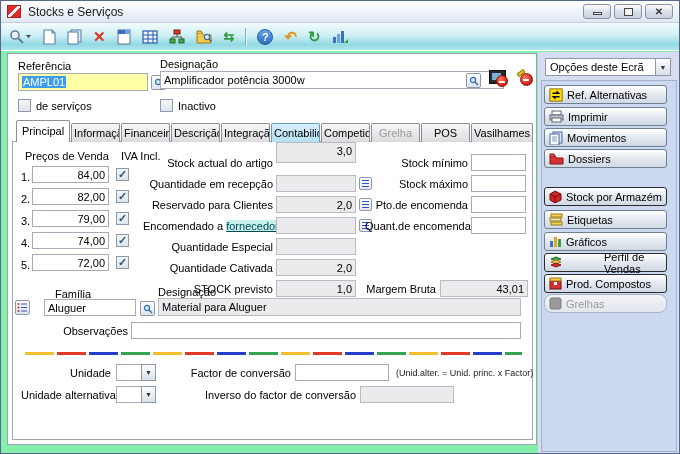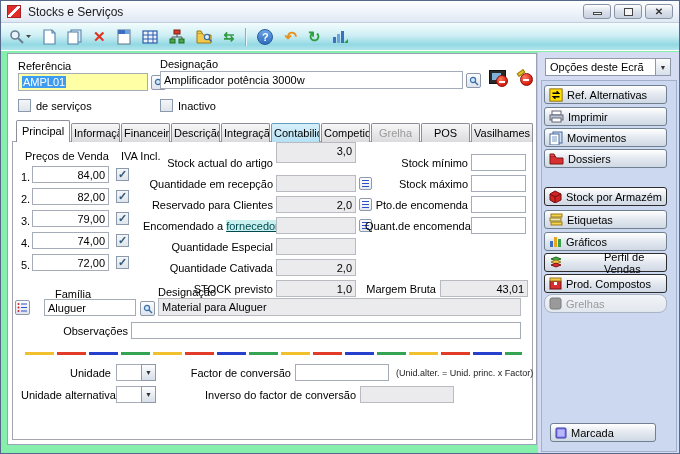--- a/index.html
+++ b/index.html
@@ -189,21 +189,21 @@
     <span class="lbl" style="left:10px; top:6px;">Referência</span>
     <div class="field yellow" style="left:10px; top:19px; width:130px;"><span class="sel">AMPL01</span></div>
     <span class="mini-btn" style="left:143px; top:21px;">
       <svg width="10" height="10" viewBox="0 0 10 10">
           <circle cx="4" cy="4" r="2.6" fill="#cfe6f8" stroke="#3a6ea5" stroke-width="1.2"></circle>
           <line x1="6" y1="6" x2="9" y2="9" stroke="#3a6ea5" stroke-width="1.4"></line>
         </svg>
     </span>
 
     <span class="lbl" style="left:152px; top:4px;">Designação</span>
-    <div class="field" style="left:152px; top:17px; width:303px;">Amplificador potência 3000w</div>
+    <div class="field" style="left:152px; top:17px; width:344px;">Amplificador potência 3000w</div>
     <span class="mini-btn" style="left:458px; top:19px;">
       <svg width="10" height="10" viewBox="0 0 10 10">
           <circle cx="4" cy="4" r="2.6" fill="#cfe6f8" stroke="#3a6ea5" stroke-width="1.2"></circle>
           <line x1="6" y1="6" x2="9" y2="9" stroke="#3a6ea5" stroke-width="1.4"></line>
         </svg>
     </span>
     <span class="blk-monitor" style="left:481px; top:16px;">
       <span class="scr"></span>
         <span class="no-entry" style="left:7px; top:5px;"></span>
     </span>
@@ -450,24 +450,15 @@
     </span>
     <span class="sbtn disabled" style="top:242px;">
       <span class="ic">
           <svg width="13" height="13" viewBox="0 0 13 13">
             <rect x="1" y="1" width="11" height="11" rx="2" fill="#9a9a9a" stroke="#7a7a7a"></rect>
           </svg>
         </span>
       <span>Grelhas</span>
     </span>
 
-    <span class="sbtn" style="top:371px; left:12px; width:106px;">
-      <span class="ic">
-          <svg width="12" height="12" viewBox="0 0 12 12">
-            <rect x="1" y="1" width="10" height="10" rx="1" fill="#7a7af0" stroke="#3a3aa0"></rect>
-            <rect x="2.5" y="2.5" width="7" height="7" fill="#b8b8fa"></rect>
-          </svg>
-        </span>
-      <span>Marcada</span>
-    </span>
   </div>
 
 </div>
 
 </body></html>

